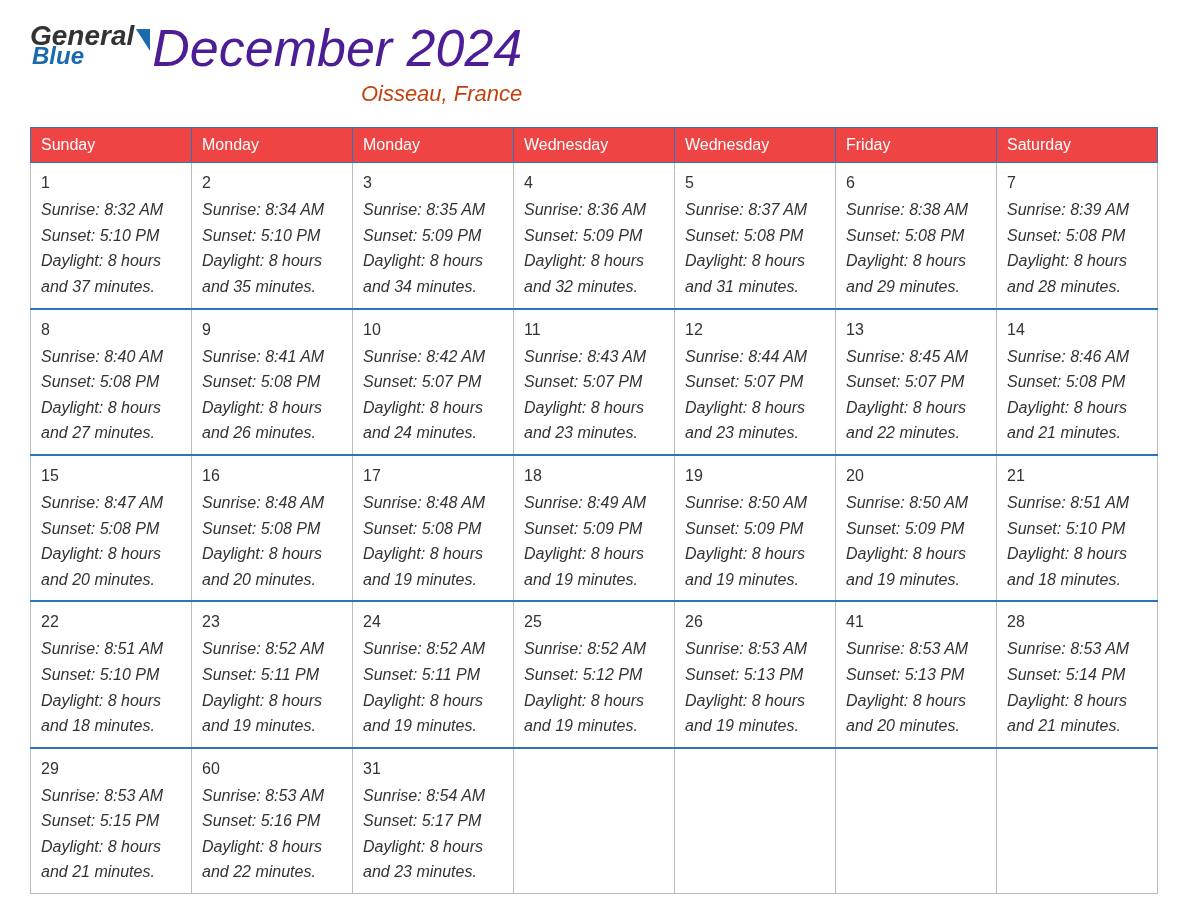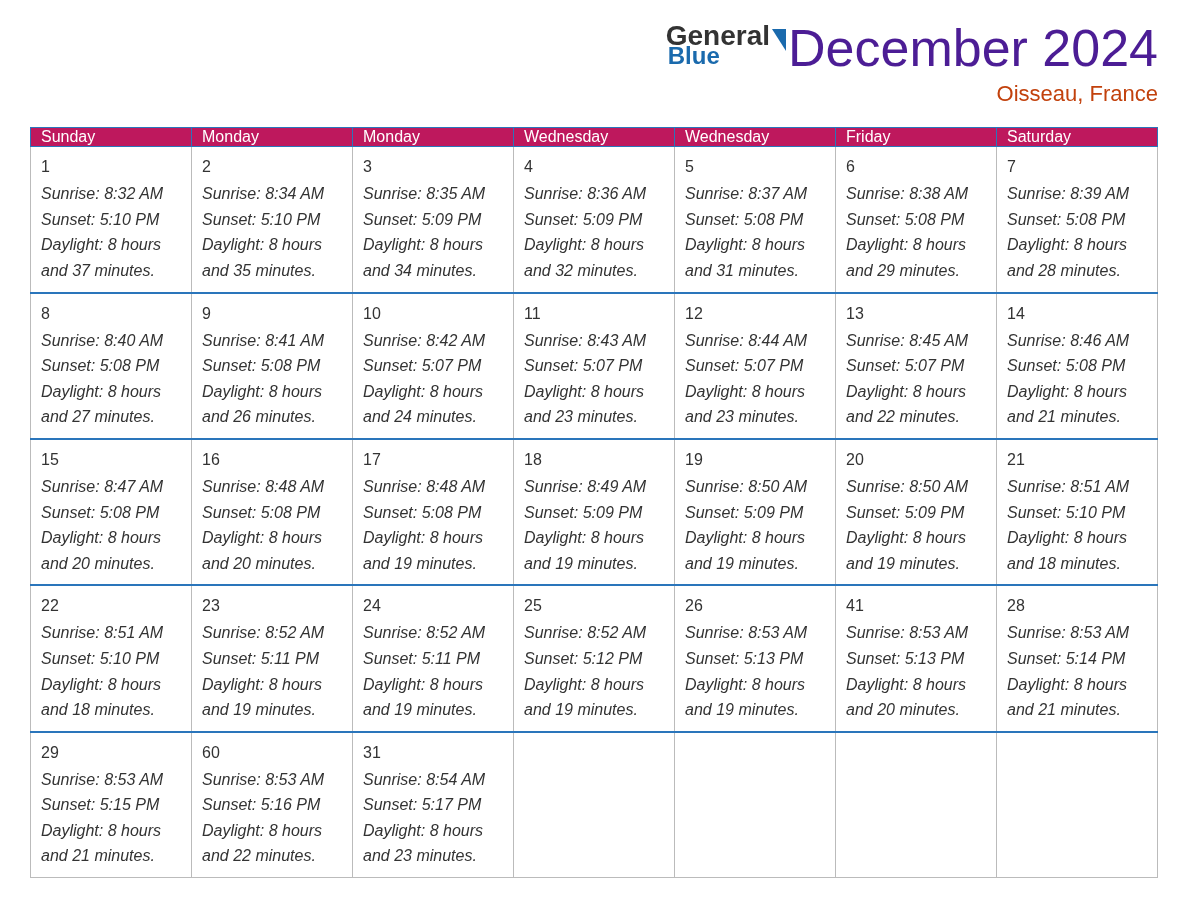--- a/index.html
+++ b/index.html
@@ -5,23 +5,24 @@
     * { margin: 0; padding: 0; box-sizing: border-box; }
     body {
       font-family: Arial, sans-serif;
       background: #fff;
       width: 1188px;
       min-height: 918px;
       padding: 20px 30px;
     }
     .header {
       display: flex;
-      justify-content: flex-end;
+      justify-content: flex-start;
       align-items: flex-start;
       margin-bottom: 20px;
+      font-style: italic;
     }
     .logo {
       display: flex;
       flex-direction: column;
       align-items: flex-start;
     }
     .logo-text {
       display: flex;
       align-items: center;
       font-size: 28px;
@@ -58,23 +59,23 @@
       font-size: 22px;
       color: #c2410c;
       margin-top: 4px;
     }
     table {
       width: 100%;
       border-collapse: collapse;
       table-layout: fixed;
     }
     th {
-      background-color: #be185d;
+      background-color: #ef4444;
       color: white;
-      padding: 0 10px;
+      padding: 8px 10px;
       text-align: left;
       font-size: 16px;
       font-weight: normal;
       border: 1px solid #2a75bb;
     }
     td {
       vertical-align: top;
       padding: 8px 10px;
       border: 1px solid #bbb;
       font-size: 13px;

